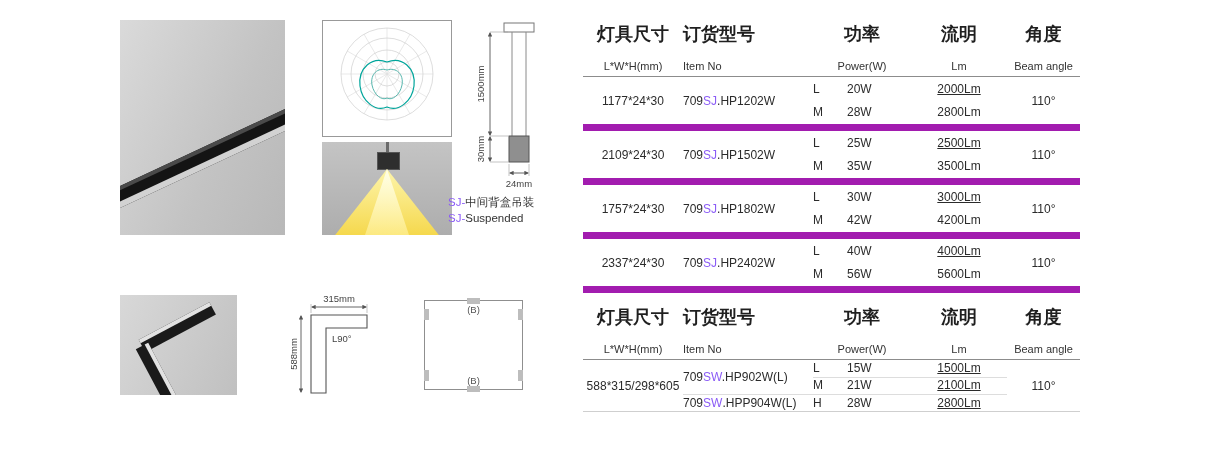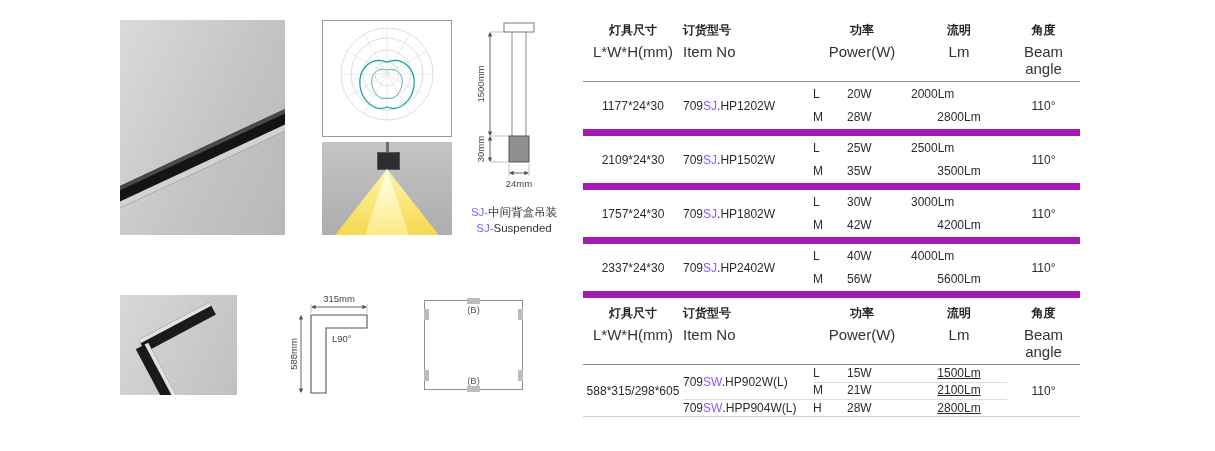--- a/index.html
+++ b/index.html
@@ -31,21 +31,21 @@
   .photo3{left:120px;top:295px;width:117px;height:100px;overflow:hidden;
           background:linear-gradient(115deg,#d8d8d8 0%,#c0c0c0 100%);}
   .armA,.armB{position:absolute;left:22px;top:44px;height:14px;background:#1a1a1a;transform-origin:0 50%;}
   .armA{width:80px;transform:rotate(-28deg);}
   .armB{width:64px;transform:rotate(62deg);}
   .armA::before,.armB::before{content:"";position:absolute;left:0;right:0;top:0;height:4px;background:#e2e2e2;}
 
   
   .susp{left:468px;top:20px;width:100px;height:172px;}
   .dim-text{font-family:"Liberation Sans","DejaVu Sans",sans-serif;font-size:9.5px;fill:#444;}
-  .susp-caption{left:448px;top:204px;width:132px;text-align:center;font-size:11.5px;line-height:1.4;color:#333;}
+  .susp-caption{left:448px;top:194px;width:132px;text-align:left;font-size:11.5px;line-height:1.4;color:#333;}
 
   
   .ldraw{left:267px;top:293px;width:140px;height:112px;}
   .rectdiag{left:424px;top:300px;width:97px;height:88px;border:1px solid #8f8f8f;background:#fff;}
   .tab{position:absolute;background:#bdbdbd;}
   .tab-tl{left:-1px;top:8px;width:5px;height:11px;}
   .tab-bl{left:-1px;bottom:8px;width:5px;height:11px;}
   .tab-tr{right:-1px;top:8px;width:5px;height:11px;}
   .tab-br{right:-1px;bottom:8px;width:5px;height:11px;}
   .tab-top{left:42px;top:-3px;width:13px;height:6px;}
@@ -53,27 +53,27 @@
   .conn-label{position:absolute;width:100%;text-align:center;font-size:9.5px;color:#555;}
   .conn-top{top:3px;} .conn-bottom{bottom:3px;}
 
   
   .spec-table{width:497px;font-size:12px;}
   .tbl1{left:583px;top:20px;} .tbl2{left:583px;top:303px;}
   .thead{display:grid;grid-template-columns:100px 130px 98px 96px 73px;
          border-bottom:1px solid #8c8c8c;padding:2px 0 4px 0;}
   .hc{text-align:center;}
   .hc.left{text-align:left;}
-  .hc .cn{font-weight:bold;font-size:12px;color:#1f1f1f;}
-  .hc .en{font-size:15px;color:#333;margin-top:4px;}
+  .hc .cn{font-weight:bold;font-size:18px;color:#1f1f1f;}
+  .hc .en{font-size:11px;color:#333;margin-top:14px;}
   .trow{display:grid;grid-template-columns:100px 130px 34px 64px 96px 73px;
         grid-template-rows:1fr 1fr;height:47px;align-items:center;border-bottom:7px solid #a21caf;}
   .c-size{grid-area:1/1/3/2;text-align:center;}
   .c-item{grid-area:1/2/3/3;}
-  .c-m1{grid-area:1/3/2/4;} .c-w1{grid-area:1/4/2/5;} .c-lm1{grid-area:1/5/2/6;}
+  .c-m1{grid-area:1/3/2/4;} .c-w1{grid-area:1/4/2/5;} .c-lm1{grid-area:1/5/2/6;text-align:center;text-decoration:underline;}
   .c-m2{grid-area:2/3/3/4;} .c-w2{grid-area:2/4/3/5;} .c-lm2{grid-area:2/5/3/6;text-align:center;}
   .c-angle{grid-area:1/6/3/7;text-align:center;}
 
   .t2body{display:grid;grid-template-columns:100px 130px 34px 64px 96px 73px;
           grid-template-rows:17px 17px 17px;align-items:center;border-bottom:1px solid #cfcfcf;}
   .t2-size{grid-area:1/1/4/2;text-align:center;}
   .t2-item1{grid-area:1/2/3/3;align-self:center;}
   .t2-item2{grid-area:3/2/4/3;height:100%;display:flex;align-items:center;border-top:1px solid #ddd;}
   .t2-angle{grid-area:1/6/4/7;text-align:center;}
   .sub{height:100%;display:flex;align-items:center;}

